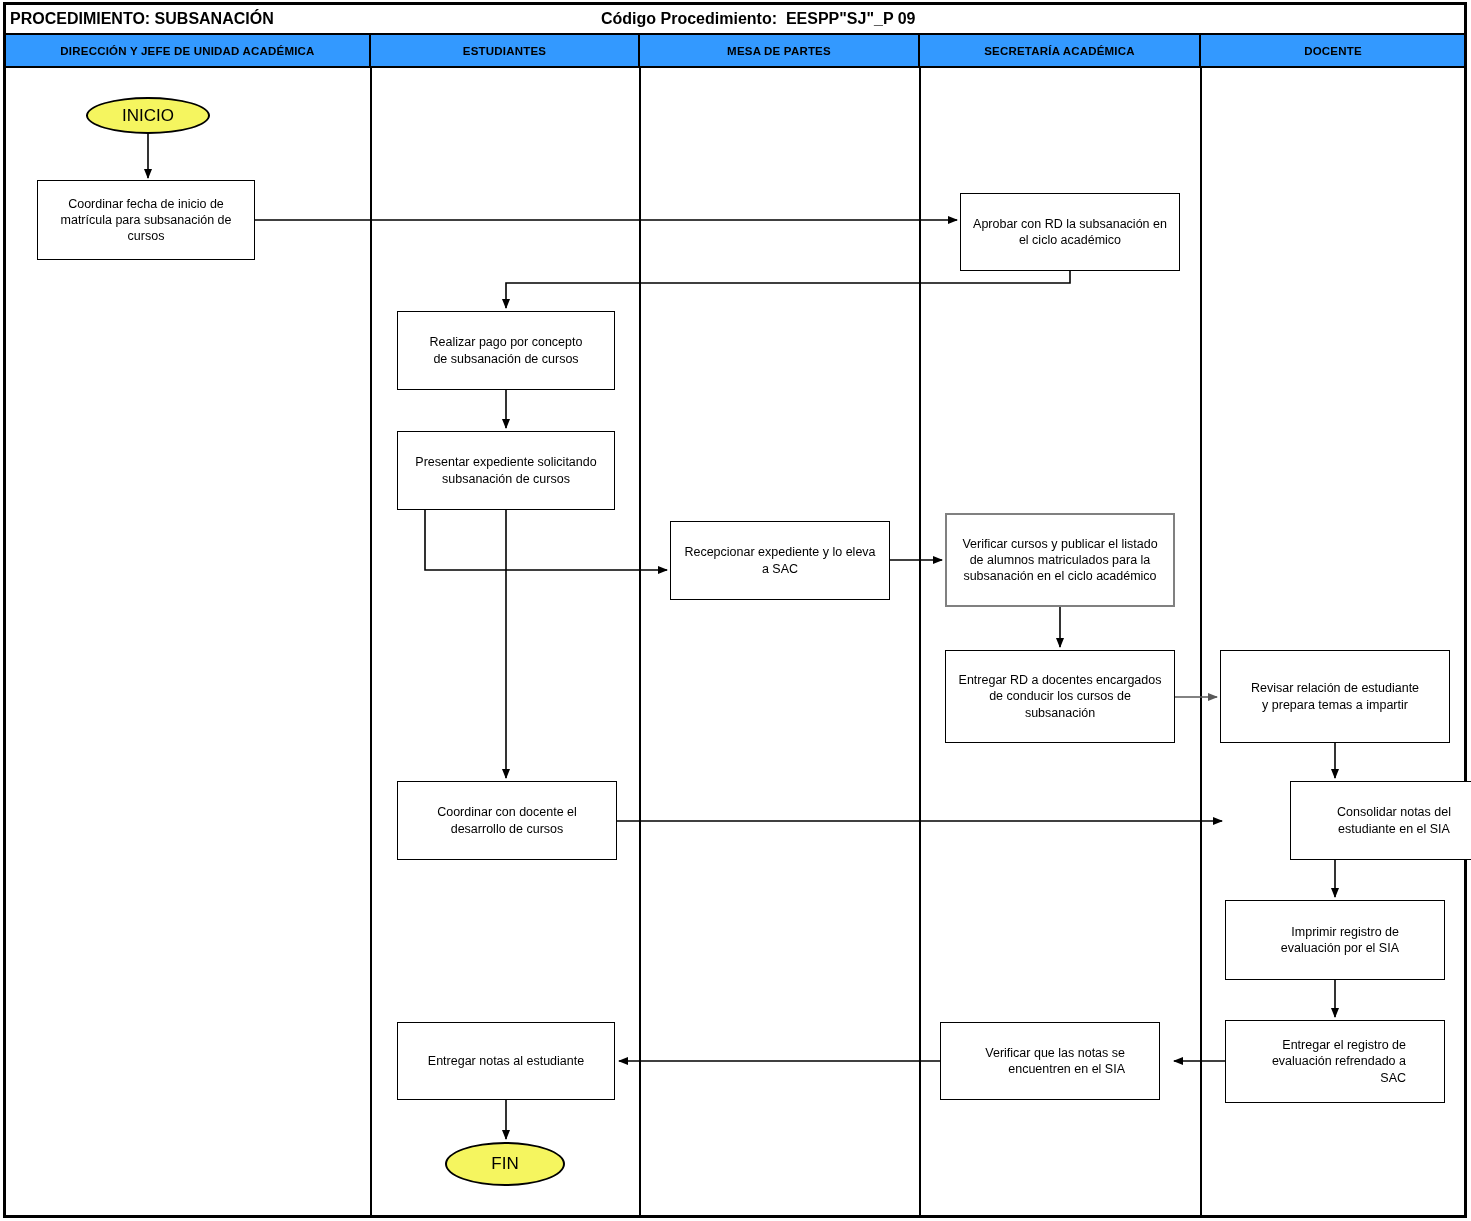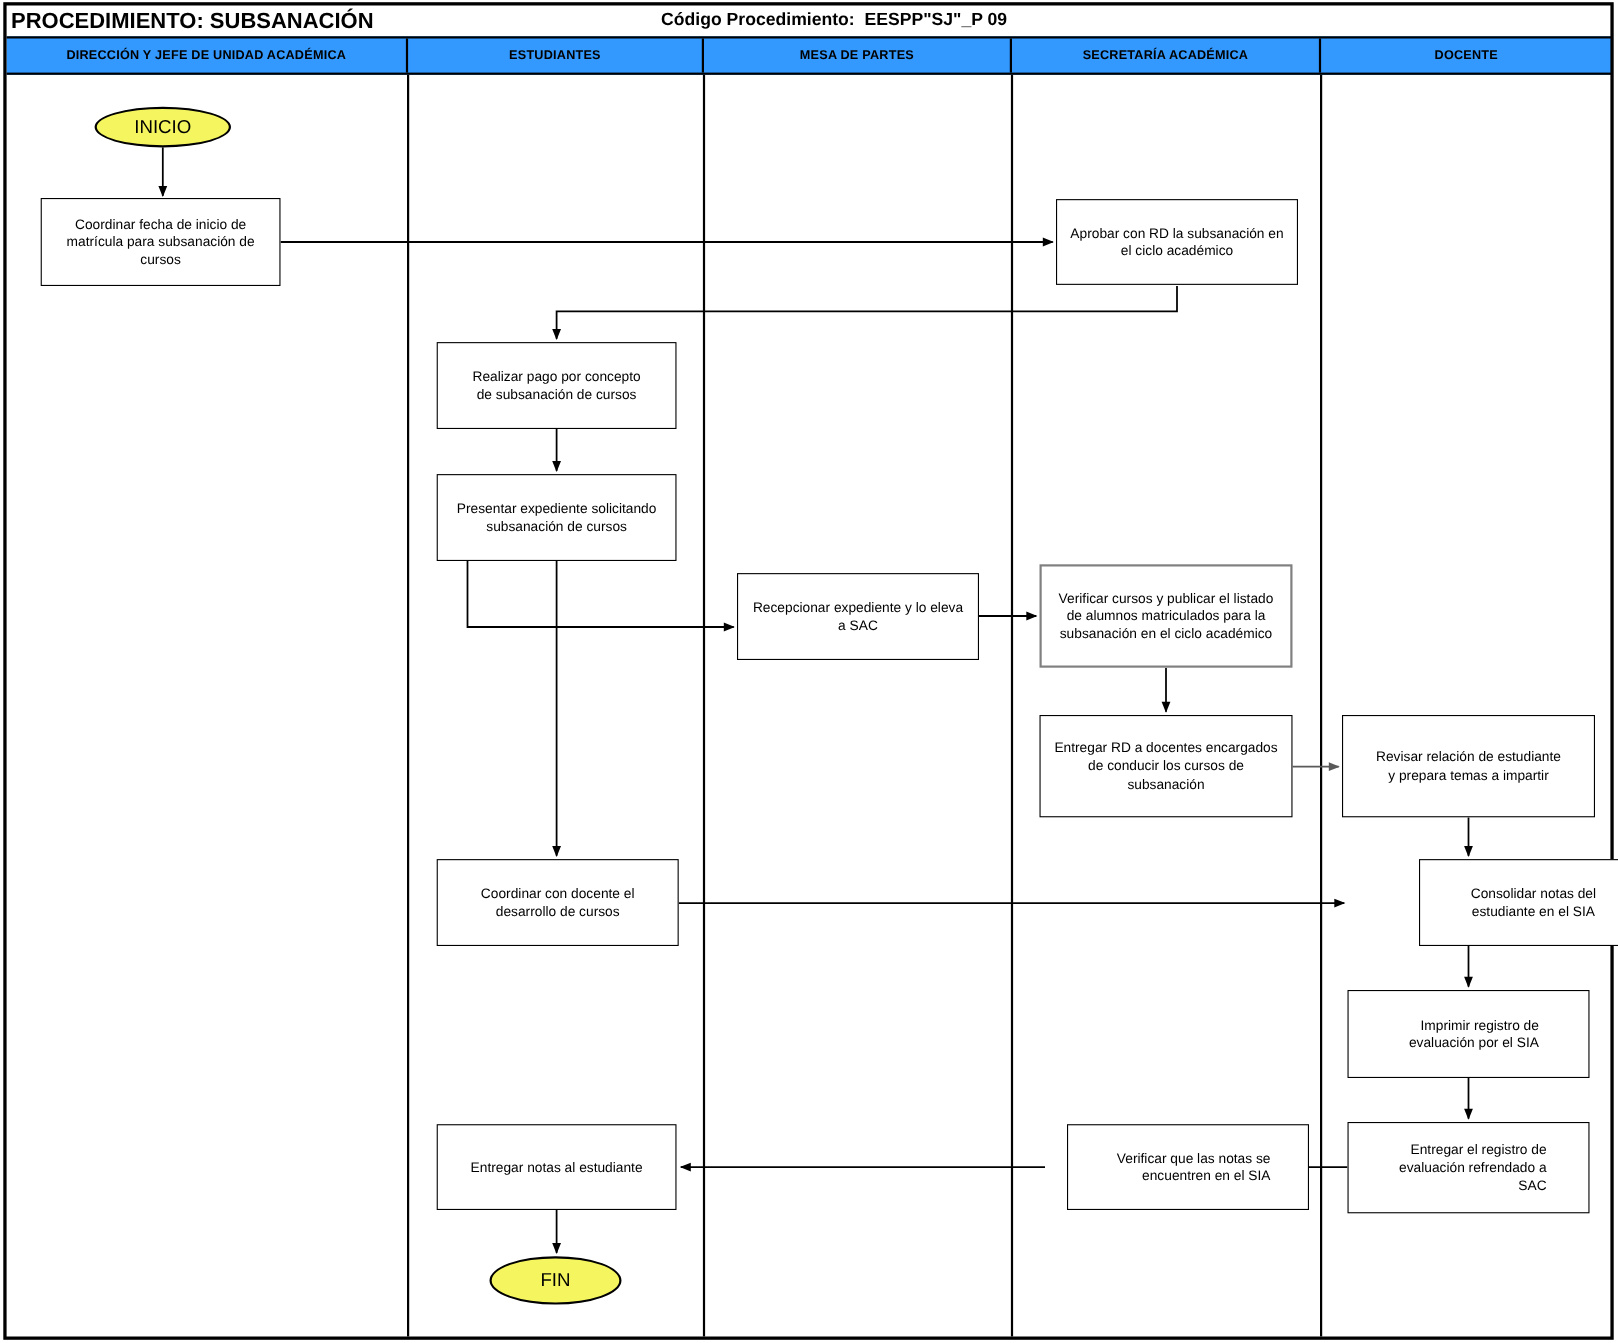--- a/index.html
+++ b/index.html
@@ -9,21 +9,21 @@
     --gray-border:#808080;
     --gray-line:#595959;
   }
   html,body{margin:0;padding:0;background:#ffffff;}
   body{width:1471px;height:1221px;font-family:"Liberation Sans",sans-serif;color:#000;}
   .sheet{position:relative;width:1471px;height:1221px;background:#fff;overflow:hidden;}
   .frame{position:absolute;left:3px;top:2px;width:1464px;height:1216px;
          border:3px solid var(--ink);box-sizing:border-box;pointer-events:none;}
   .titlebar{position:absolute;left:6px;top:5px;width:1459px;height:28px;}
   .title-left{position:absolute;left:4px;top:0;height:28px;line-height:28px;
-              font-size:20px;font-weight:bold;white-space:pre;}
+              font-size:16px;font-weight:bold;white-space:pre;}
   .title-code{position:absolute;left:595px;top:0;height:28px;line-height:28px;
               font-size:16px;font-weight:bold;white-space:pre;}
   .header-row{position:absolute;left:6px;top:33px;width:1459px;height:35px;
               display:flex;background:var(--lane-bg);
               border-top:2px solid var(--ink);border-bottom:2px solid var(--ink);
               box-sizing:border-box;}
   .lane-cell{display:flex;align-items:center;justify-content:center;
              font-size:11.5px;font-weight:bold;text-align:center;
              box-sizing:border-box;border-right:2px solid var(--ink);
              letter-spacing:.2px;}
@@ -93,21 +93,21 @@
   </svg>
 
   <div class="terminator" style="left:86px;top:97px;width:124px;height:37px">
     <span class="txt">INICIO</span>
   </div>
 
   <div class="node" style="left:37px;top:180px;width:218px;height:80px;padding:0 21px">
     <span class="txt">Coordinar fecha de inicio de matrícula para subsanación de cursos</span>
   </div>
 
-  <div class="node" style="left:960px;top:181px;width:220px;height:78px;padding:0 8px">
+  <div class="node" style="left:960px;top:193px;width:220px;height:78px;padding:0 8px">
     <span class="txt">Aprobar con RD la subsanación en el ciclo académico</span>
   </div>
 
   <div class="node" style="left:397px;top:431px;width:218px;height:79px;padding:0 13px">
     <span class="txt">Presentar expediente solicitando subsanación de cursos</span>
   </div>
 
   <div class="node" style="left:397px;top:311px;width:218px;height:79px;padding:0 23px">
     <span class="txt">Realizar pago por concepto de subsanación de cursos</span>
   </div>
@@ -137,21 +137,21 @@
   </div>
 
   <div class="node align-left" style="left:1225px;top:900px;width:220px;height:80px">
     <span class="txt" style="width:128px">Imprimir registro de evaluación por el SIA</span>
   </div>
 
   <div class="node align-left" style="left:1225px;top:1020px;width:220px;height:83px">
     <span class="txt" style="width:142px">Entregar el registro de evaluación refrendado a SAC</span>
   </div>
 
-  <div class="node align-left" style="left:970px;top:1022px;width:220px;height:78px">
+  <div class="node align-left" style="left:940px;top:1022px;width:220px;height:78px">
     <span class="txt" style="width:150px">Verificar que las notas se encuentren en el SIA</span>
   </div>
 
   <div class="node" style="left:397px;top:1022px;width:218px;height:78px;padding:0 6px">
     <span class="txt">Entregar notas al estudiante</span>
   </div>
 
   <div class="terminator" style="left:445px;top:1142px;width:120px;height:44px">
     <span class="txt">FIN</span>
   </div>

